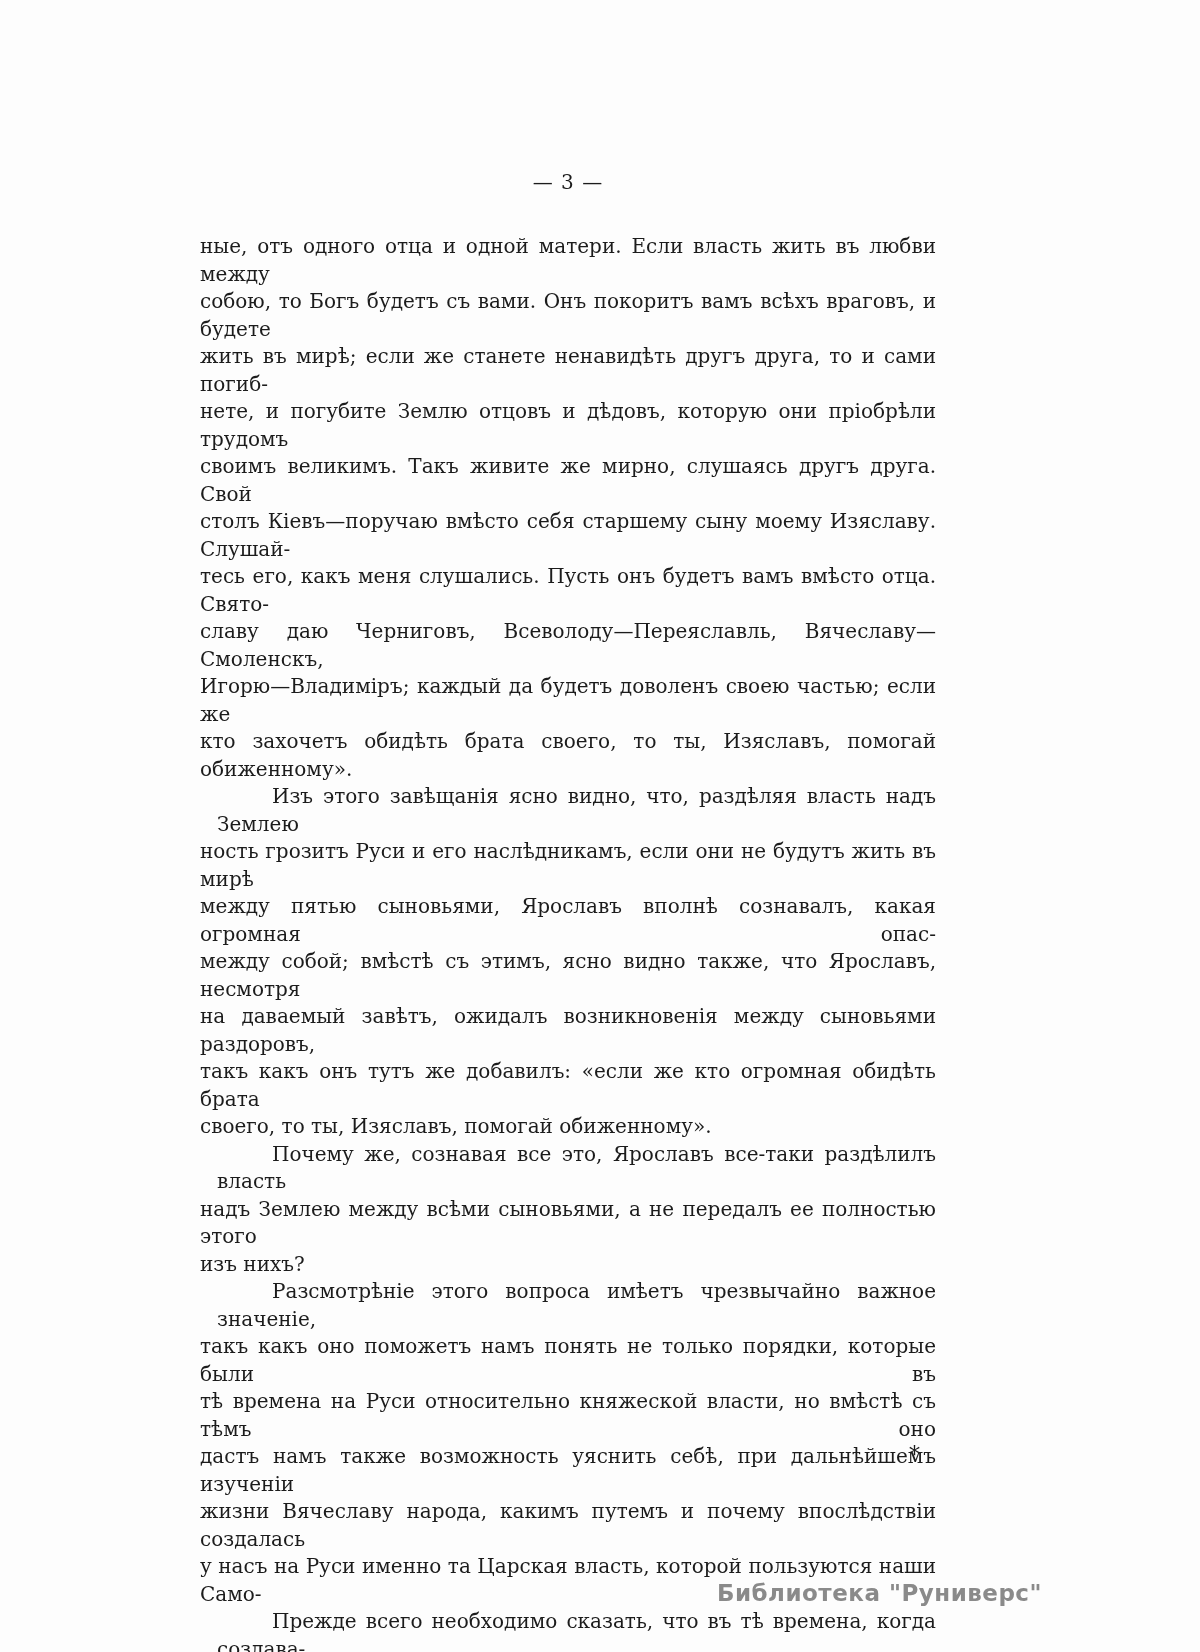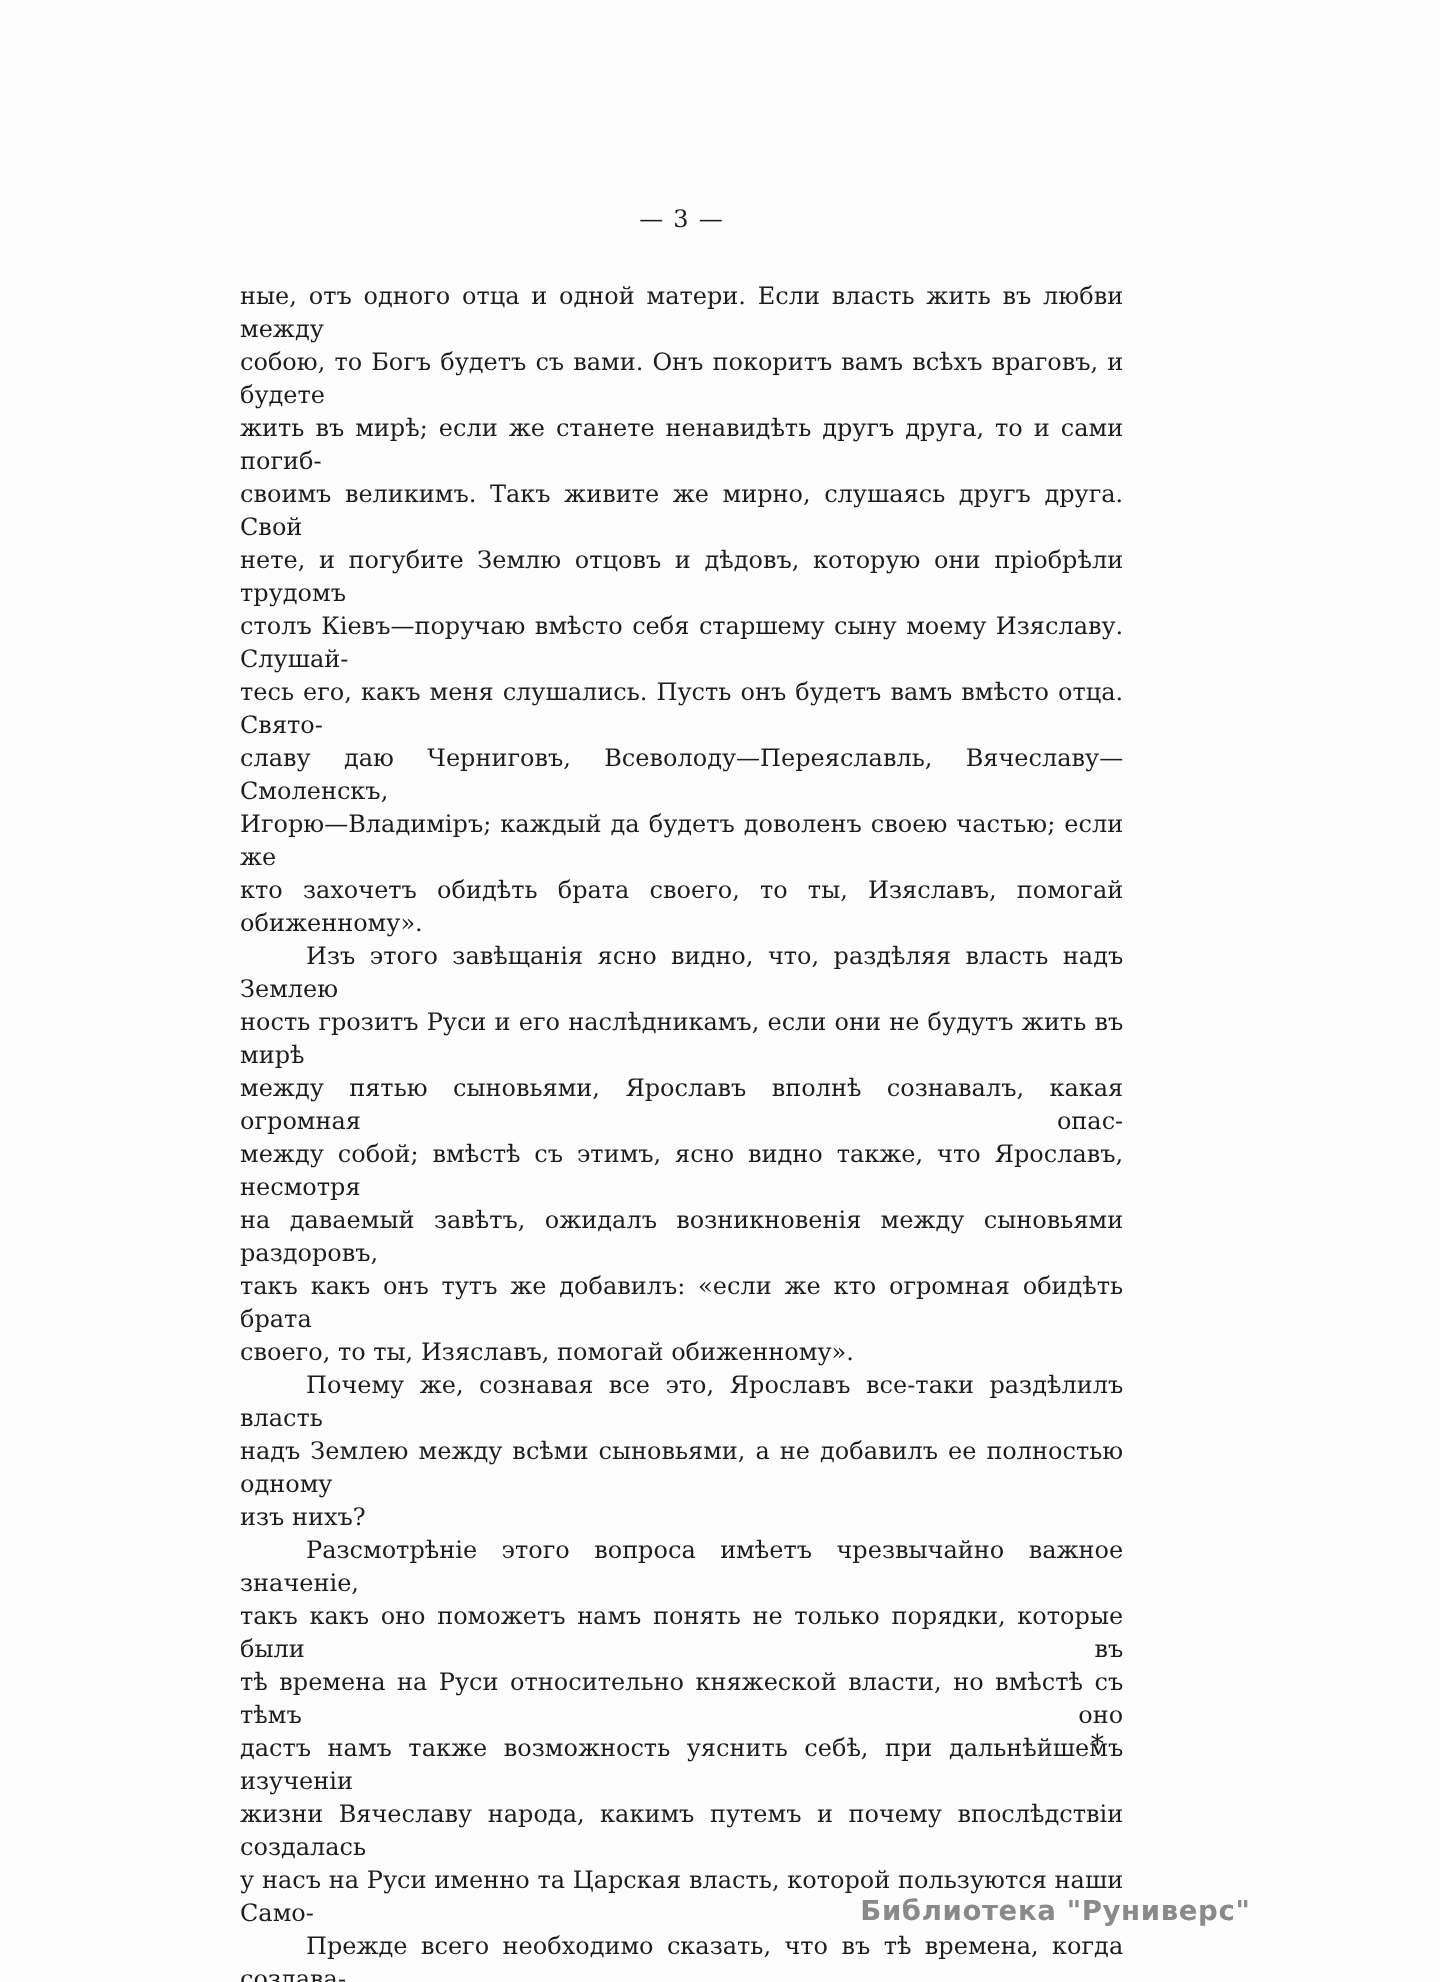--- a/index.html
+++ b/index.html
@@ -30,21 +30,21 @@
     font-size: 20px;
     line-height: 27.5px;
   }
   .ln {
     white-space: normal;
   }
   .j {
     text-align: justify;
     text-align-last: justify;
   }
-  .ind { text-indent: 55px; }
+  .ind { text-indent: 55px; margin-left: 17px; }
   .end { text-align: left; text-align-last: left; }
   .wide { word-spacing: 0.35em; }
   .footnote-marker {
     position: absolute;
     left: 200px;
     top: 1442px;
     width: 736px;
     text-align: right;
     padding-right: 0;
     box-sizing: border-box;
@@ -67,38 +67,38 @@
 
 <div class="page">
 
   <div class="page-number">— 3 —</div>
 
   <div class="text-block">
 
     <div class="ln j">ные, отъ одного отца и одной матери. Если власть жить въ любви между</div>
     <div class="ln j">собою, то Богъ будетъ съ вами. Онъ покоритъ вамъ всѣхъ враговъ, и будете</div>
     <div class="ln j">жить въ мирѣ; если же станете ненавидѣть другъ друга, то и сами погиб-</div>
+    <div class="ln j">нете, и погубите Землю отцовъ и дѣдовъ, которую они пріобрѣли трудомъ</div>
     <div class="ln j">своимъ великимъ. Такъ живите же мирно, слушаясь другъ друга. Свой</div>
-    <div class="ln j">нете, и погубите Землю отцовъ и дѣдовъ, которую они пріобрѣли трудомъ</div>
     <div class="ln j">столъ Кіевъ—поручаю вмѣсто себя старшему сыну моему Изяславу. Слушай-</div>
     <div class="ln j">тесь его, какъ меня слушались. Пусть онъ будетъ вамъ вмѣсто отца. Свято-</div>
     <div class="ln j">славу даю Черниговъ, Всеволоду—Переяславль, Вячеславу—Смоленскъ,</div>
     <div class="ln j">Игорю—Владиміръ; каждый да будетъ доволенъ своею частью; если же</div>
     <div class="ln j">кто захочетъ обидѣть брата своего, то ты, Изяславъ, помогай обиженному».</div>
 
     <div class="ln j ind">Изъ этого завѣщанія ясно видно, что, раздѣляя власть надъ Землею</div>
     <div class="ln j">ность грозитъ Руси и его наслѣдникамъ, если они не будутъ жить въ мирѣ</div>
     <div class="ln j">между пятью сыновьями, Ярославъ вполнѣ сознавалъ, какая огромная опас-</div>
     <div class="ln j">между собой; вмѣстѣ съ этимъ, ясно видно также, что Ярославъ, несмотря</div>
     <div class="ln j">на даваемый завѣтъ, ожидалъ возникновенія между сыновьями раздоровъ,</div>
     <div class="ln j">такъ какъ онъ тутъ же добавилъ: «если же кто огромная обидѣть брата</div>
     <div class="ln end">своего, то ты, Изяславъ, помогай обиженному».</div>
 
     <div class="ln j ind">Почему же, сознавая все это, Ярославъ все-таки раздѣлилъ власть</div>
-    <div class="ln j">надъ Землею между всѣми сыновьями, а не добавилъ ее полностью одному</div>
+    <div class="ln j">надъ Землею между всѣми сыновьями, а не передалъ ее полностью этого</div>
     <div class="ln end">изъ нихъ?</div>
 
     <div class="ln j ind">Разсмотрѣніе этого вопроса имѣетъ чрезвычайно важное значеніе,</div>
     <div class="ln j">такъ какъ оно поможетъ намъ понять не только порядки, которые были въ</div>
     <div class="ln j">тѣ времена на Руси относительно княжеской власти, но вмѣстѣ съ тѣмъ оно</div>
     <div class="ln j">дастъ намъ также возможность уяснить себѣ, при дальнѣйшемъ изученіи</div>
     <div class="ln j">жизни Вячеславу народа, какимъ путемъ и почему впослѣдствіи создалась</div>
     <div class="ln j">у насъ на Руси именно та Царская власть, которой пользуются наши Само-</div>
 
     <div class="ln j ind">Прежде всего необходимо сказать, что въ тѣ времена, когда создава-</div>

